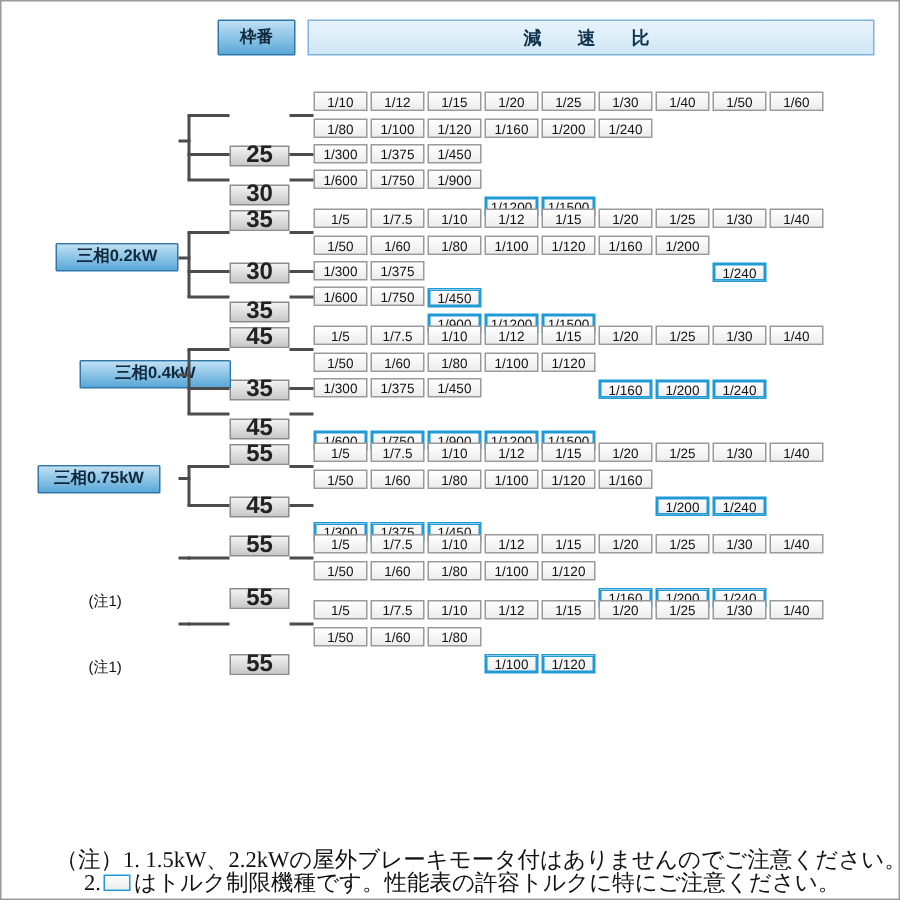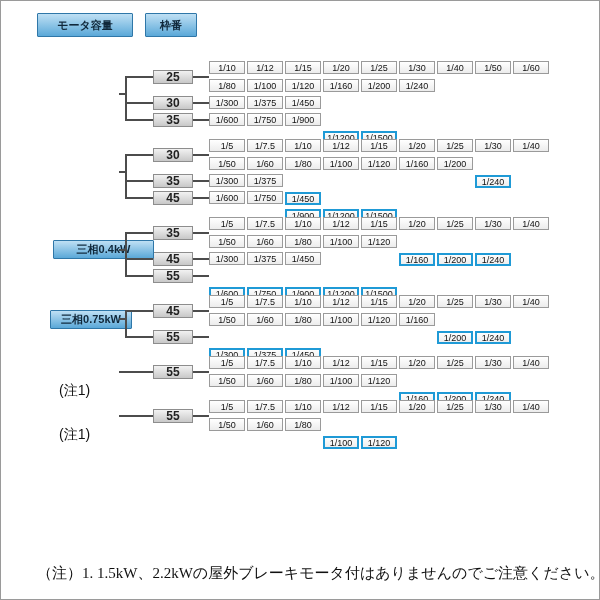--- a/index.html
+++ b/index.html
@@ -43,22 +43,23 @@
     color: #10283b;
     font-weight: bold;
     font-size: 11px;
     border-radius: 1px;
   }
   
   .grey {
     background: linear-gradient(#f2f2f2, #c8c8c8);
     border: 1px solid #8d8d8d;
     font-weight: bold;
-    font-size: 12px;
+    font-size: 16px;
     color: #222;
+    margin-top: 27px;
   }
   
   .hdr-ratio {
     background: linear-gradient(#e8f3fb, #cfe7f6);
     border: 1px solid #7fb4d8;
     font-size: 12px;
     font-weight: bold;
     letter-spacing: 6px;
     color: #11344c;
   }
@@ -100,30 +101,31 @@
   .note-box {
     display: inline-block;
     width: 16px;
     height: 9px;
     border: 1px solid #1f9ad6;
     vertical-align: -1px;
     margin: 0 2px;
     background: linear-gradient(#ffffff, #ececec);
   }
   .sub {
-    font-size: 14px;
+    font-size: 10px;
     color: #111;
+    margin-top: 12px;
   }
 </style>
 </head>
 <body>
 
 <div id="page">
-    <div class="cell blue abs" style="left: 36px; top: 12px; width: 96px; height: 24px;">モータ容量</div>
     <div class="cell blue abs" style="left: 144px; top: 12px; width: 52px; height: 24px;">枠番</div>
+    <div class="cell hdr-ratio abs" style="left: 204px; top: 12px; width: 378px; height: 24px;">減　速　比</div>
     <div class="chip abs" style="left: 208px; top: 60px; width: 36px;">1/10</div>
     <div class="chip abs" style="left: 246px; top: 60px; width: 36px;">1/12</div>
     <div class="chip abs" style="left: 284px; top: 60px; width: 36px;">1/15</div>
     <div class="chip abs" style="left: 322px; top: 60px; width: 36px;">1/20</div>
     <div class="chip abs" style="left: 360px; top: 60px; width: 36px;">1/25</div>
     <div class="chip abs" style="left: 398px; top: 60px; width: 36px;">1/30</div>
     <div class="chip abs" style="left: 436px; top: 60px; width: 36px;">1/40</div>
     <div class="chip abs" style="left: 474px; top: 60px; width: 36px;">1/50</div>
     <div class="chip abs" style="left: 512px; top: 60px; width: 36px;">1/60</div>
     <div class="chip abs" style="left: 208px; top: 78px; width: 36px;">1/80</div>
@@ -175,20 +177,21 @@
     <div class="chip abs hl" style="left: 284px; top: 173px; width: 36px;">1/450</div>
     <div class="cell grey abs" style="left: 152px; top: 172.5px; width: 40px; height: 14px;">35</div>
     <div class="line hline abs" style="left: 192px; top: 178.5px; width: 16px;"></div>
     <div class="chip abs" style="left: 208px; top: 190px; width: 36px;">1/600</div>
     <div class="chip abs" style="left: 246px; top: 190px; width: 36px;">1/750</div>
     <div class="chip abs hl" style="left: 284px; top: 190px; width: 36px;">1/900</div>
     <div class="chip abs hl" style="left: 322px; top: 190px; width: 36px;">1/1200</div>
     <div class="chip abs hl" style="left: 360px; top: 190px; width: 36px;">1/1500</div>
     <div class="cell grey abs" style="left: 152px; top: 189.5px; width: 40px; height: 14px;">45</div>
     <div class="line hline abs" style="left: 192px; top: 195.5px; width: 16px;"></div>
+    <div class="cell blue abs" style="left: 36px; top: 161px; width: 82px; height: 19px;">三相0.2kW</div>
     <div class="line hline abs" style="left: 118px; top: 169.5px; width: 8px;"></div>
     <div class="line vline abs" style="left: 124px; top: 153.5px; height: 43px;"></div>
     <div class="line hline abs" style="left: 124px; top: 152.5px; width: 28px;"></div>
     <div class="line hline abs" style="left: 124px; top: 178.5px; width: 28px;"></div>
     <div class="line hline abs" style="left: 124px; top: 195.5px; width: 28px;"></div>
     <div class="chip abs" style="left: 208px; top: 216px; width: 36px;">1/5</div>
     <div class="chip abs" style="left: 246px; top: 216px; width: 36px;">1/7.5</div>
     <div class="chip abs" style="left: 284px; top: 216px; width: 36px;">1/10</div>
     <div class="chip abs" style="left: 322px; top: 216px; width: 36px;">1/12</div>
     <div class="chip abs" style="left: 360px; top: 216px; width: 36px;">1/15</div>
@@ -241,21 +244,21 @@
     <div class="chip abs" style="left: 398px; top: 312px; width: 36px;">1/160</div>
     <div class="chip abs hl" style="left: 436px; top: 312px; width: 36px;">1/200</div>
     <div class="chip abs hl" style="left: 474px; top: 312px; width: 36px;">1/240</div>
     <div class="cell grey abs" style="left: 152px; top: 302.5px; width: 40px; height: 14px;">45</div>
     <div class="line hline abs" style="left: 192px; top: 308.5px; width: 16px;"></div>
     <div class="chip abs hl" style="left: 208px; top: 329px; width: 36px;">1/300</div>
     <div class="chip abs hl" style="left: 246px; top: 329px; width: 36px;">1/375</div>
     <div class="chip abs hl" style="left: 284px; top: 329px; width: 36px;">1/450</div>
     <div class="cell grey abs" style="left: 152px; top: 328.5px; width: 40px; height: 14px;">55</div>
     <div class="line hline abs" style="left: 192px; top: 334.5px; width: 16px;"></div>
-    <div class="cell blue abs" style="left: 49px; top: 308.5px; width: 82px; height: 19px;">三相0.75kW</div>
+    <div class="cell blue abs" style="left: 24px; top: 308.5px; width: 82px; height: 19px;">三相0.75kW</div>
     <div class="line hline abs" style="left: 118px; top: 317px; width: 8px;"></div>
     <div class="line vline abs" style="left: 124px; top: 309.5px; height: 26px;"></div>
     <div class="line hline abs" style="left: 124px; top: 308.5px; width: 28px;"></div>
     <div class="line hline abs" style="left: 124px; top: 334.5px; width: 28px;"></div>
     <div class="chip abs" style="left: 208px; top: 355px; width: 36px;">1/5</div>
     <div class="chip abs" style="left: 246px; top: 355px; width: 36px;">1/7.5</div>
     <div class="chip abs" style="left: 284px; top: 355px; width: 36px;">1/10</div>
     <div class="chip abs" style="left: 322px; top: 355px; width: 36px;">1/12</div>
     <div class="chip abs" style="left: 360px; top: 355px; width: 36px;">1/15</div>
     <div class="chip abs" style="left: 398px; top: 355px; width: 36px;">1/20</div>
@@ -288,13 +291,14 @@
     <div class="chip abs" style="left: 246px; top: 417px; width: 36px;">1/60</div>
     <div class="chip abs" style="left: 284px; top: 417px; width: 36px;">1/80</div>
     <div class="chip abs hl" style="left: 322px; top: 417px; width: 36px;">1/100</div>
     <div class="chip abs hl" style="left: 360px; top: 417px; width: 36px;">1/120</div>
     <div class="cell grey abs" style="left: 152px; top: 407.5px; width: 40px; height: 14px;">55</div>
     <div class="line hline abs" style="left: 192px; top: 413.5px; width: 16px;"></div>
     <div class="abs sub" style="left: 58px; top: 425px;">(注1)</div>
     <div class="line hline abs" style="left: 118px; top: 413.5px; width: 8px;"></div>
     <div class="line hline abs" style="left: 124px; top: 413.5px; width: 28px;"></div>
     <div class="note abs" style="left: 36px; top: 563px;"><span>（注）1.</span><span> 1.5kW、2.2kWの屋外ブレーキモータ付はありませんのでご注意ください。</span></div>
+    <div class="note abs" style="left: 55px; top: 578px;"><span>2.</span><span class="note-box"></span><span>はトルク制限機種です。性能表の許容トルクに特にご注意ください。</span></div>
   </div>
 
 </body></html>

